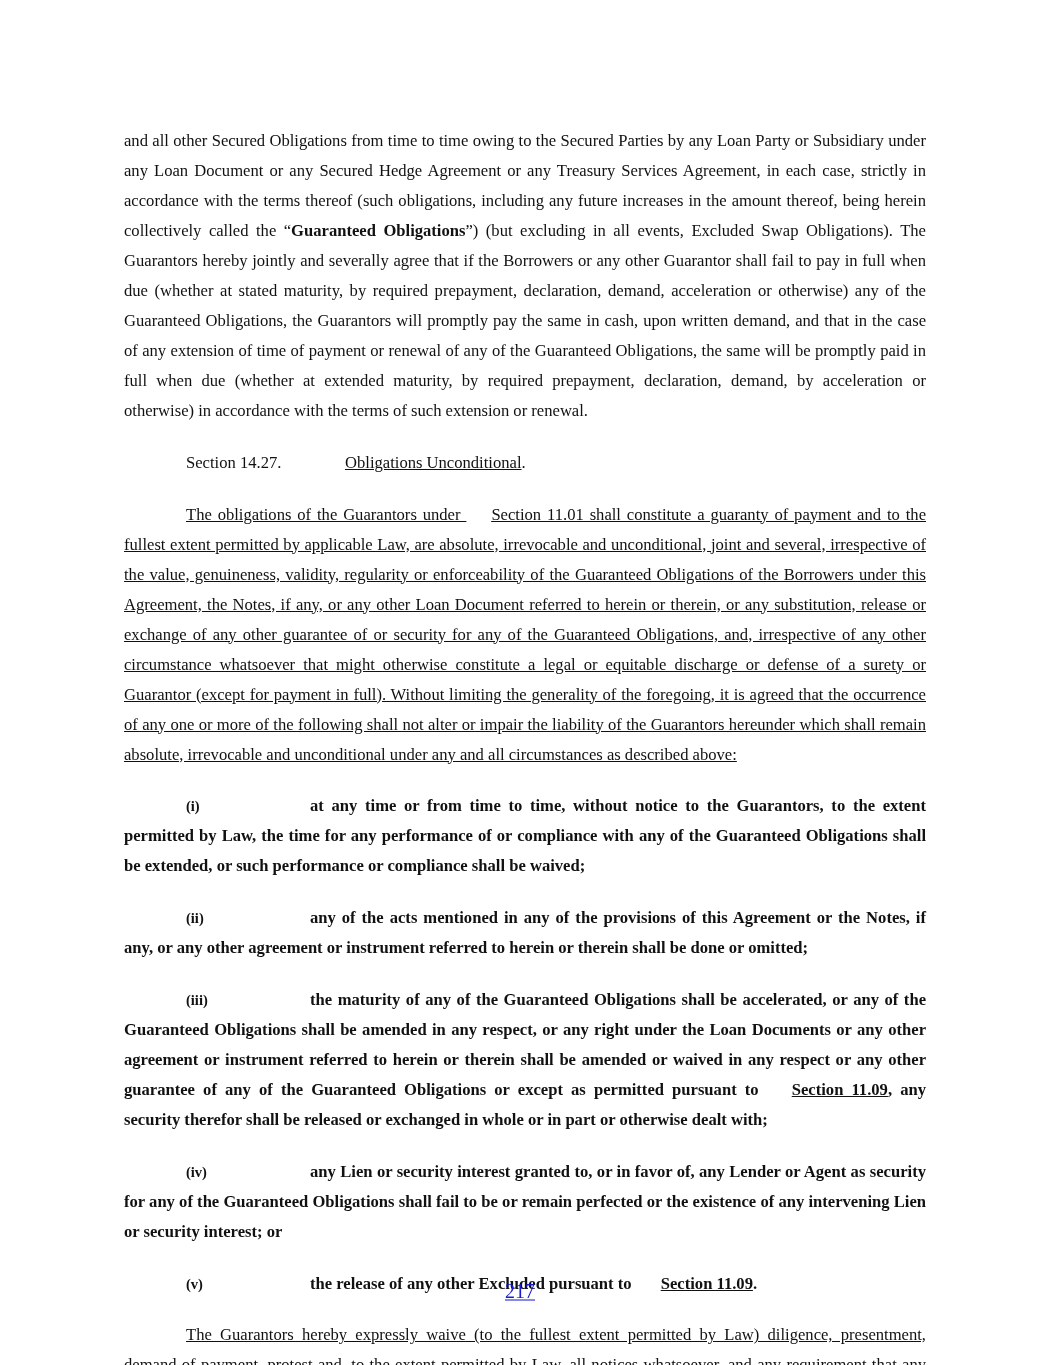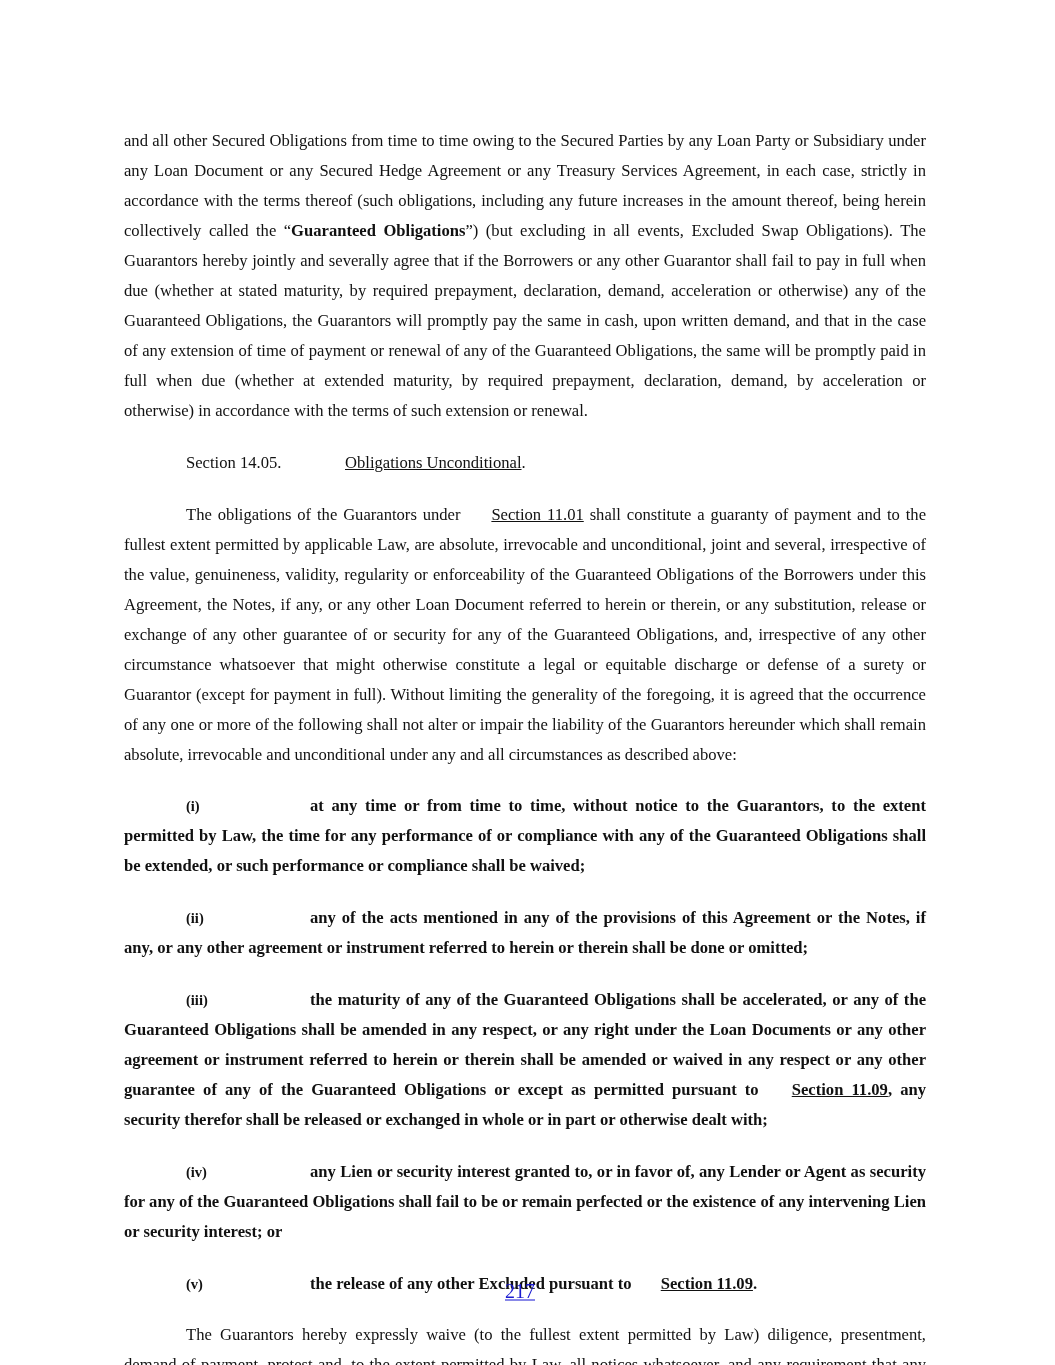--- a/index.html
+++ b/index.html
@@ -3,41 +3,41 @@
 <meta charset="utf-8">
 <style>
   html, body { margin: 0; padding: 0; background: #ffffff; }
   body { width: 1055px; height: 1365px; position: relative; overflow: hidden; }
   .page {
     position: absolute; left: 124px; top: 126px; width: 802px;
     font-family: "Liberation Serif", serif; font-size: 16.6px; line-height: 30px; color: #111111;
   }
   p { margin: 0; text-align: justify; }
   .gap { height: 21.8px; }
-  .indent { text-indent: 62px; }
+  .indent { text-indent: 62px; text-decoration: underline; }
   .heading { padding-left: 62px; text-align: left; }
   .heading .num { display: inline-block; width: 134px; }
   .u { text-decoration: underline; margin-left: 25px; }
   .b { font-weight: bold; }
   .item { text-align: justify; font-weight: bold; }
   .item .lbl { display: inline-block; margin-left: 62px; width: 124px; font-size: 14.5px; }
   .pagenum {
     position: absolute; left: 0; width: 1040px; top: 1280px; text-align: center;
     font-family: "Liberation Serif", serif; font-size: 20px; color: #1a1ad0;
   }
   .pagenum span { text-decoration: underline; text-decoration-color: #8888e8; }
 </style>
 </head>
 <body>
 
 <div class="page">
   <p><span>and all other Secured Obligations from time to time owing to the Secured Parties by any Loan Party or Subsidiary under any Loan Document or any Secured Hedge Agreement or any Treasury Services Agreement, in each case, strictly in accordance with the terms thereof (such obligations, including any future increases in the amount thereof, being herein collectively called the “</span><span class="b">Guaranteed Obligations</span><span>”) (but excluding in all events, Excluded Swap Obligations).  The Guarantors hereby jointly and severally agree that if the Borrowers or any other Guarantor shall fail to pay in full when due (whether at stated maturity, by required prepayment, declaration, demand, acceleration or otherwise) any of the Guaranteed Obligations, the Guarantors will promptly pay the same in cash, upon written demand, and that in the case of any extension of time of payment or renewal of any of the Guaranteed Obligations, the same will be promptly paid in full when due (whether at extended maturity, by required prepayment, declaration, demand, by acceleration or otherwise) in accordance with the terms of such extension or renewal.</span></p>
   <div class="gap"></div>
 
-  <p class="heading"><span class="num">Section 14.05.</span><span class="u">Obligations Unconditional</span><span>.</span></p>
+  <p class="heading"><span class="num">Section 14.27.</span><span class="u">Obligations Unconditional</span><span>.</span></p>
   <div class="gap"></div>
 
   <p class="indent"><span>The obligations of the Guarantors under </span><span class="u">Section 11.01</span><span> shall constitute a guaranty of payment and to the fullest extent permitted by applicable Law, are absolute, irrevocable and unconditional, joint and several, irrespective of the value, genuineness, validity, regularity or enforceability of the Guaranteed Obligations of the Borrowers under this Agreement, the Notes, if any, or any other Loan Document referred to herein or therein, or any substitution, release or exchange of any other guarantee of or security for any of the Guaranteed Obligations, and, irrespective of any other circumstance whatsoever that might otherwise constitute a legal or equitable discharge or defense of a surety or Guarantor (except for payment in full).  Without limiting the generality of the foregoing, it is agreed that the occurrence of any one or more of the following shall not alter or impair the liability of the Guarantors hereunder which shall remain absolute, irrevocable and unconditional under any and all circumstances as described above:</span></p>
   <div class="gap"></div>
 
   <p class="item"><span class="lbl">(i)</span><span>at any time or from time to time, without notice to the Guarantors, to the extent permitted by Law, the time for any performance of or compliance with any of the Guaranteed Obligations shall be extended, or such performance or compliance shall be waived;</span></p>
   <div class="gap"></div>
 
   <p class="item"><span class="lbl">(ii)</span><span>any of the acts mentioned in any of the provisions of this Agreement or the Notes, if any, or any other agreement or instrument referred to herein or therein shall be done or omitted;</span></p>
   <div class="gap"></div>

